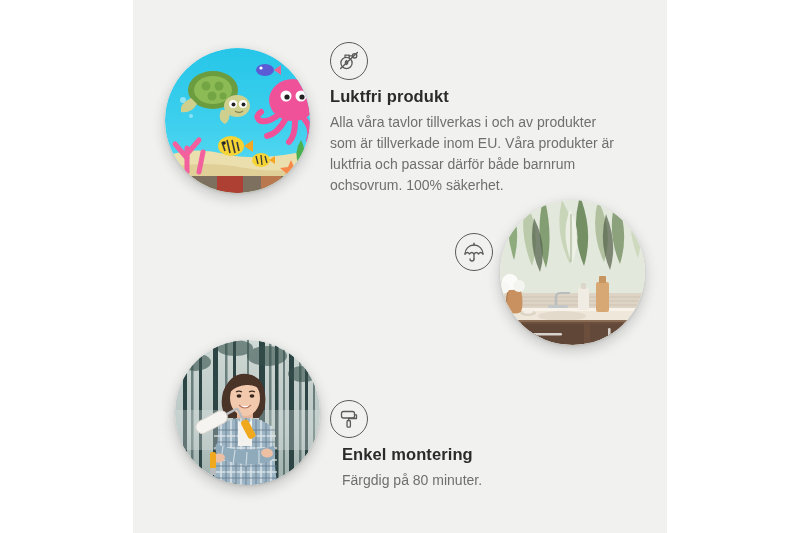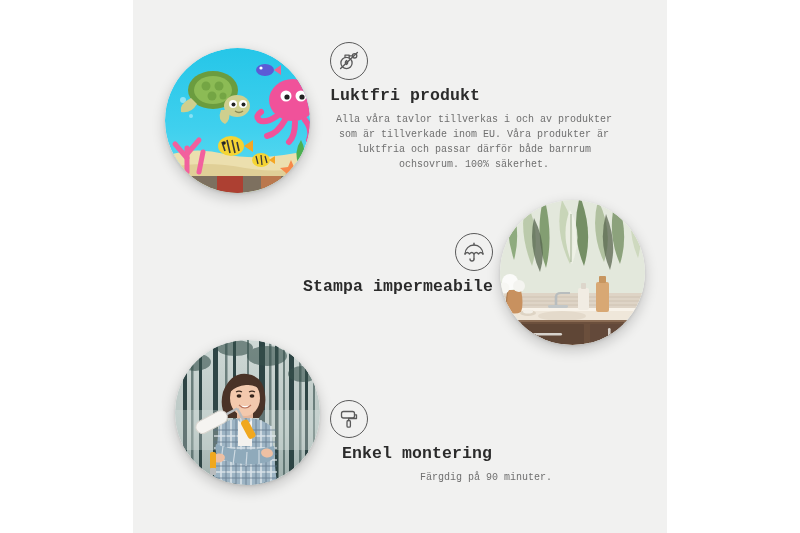--- a/index.html
+++ b/index.html
@@ -24,44 +24,42 @@
     box-sizing: border-box;
   }
   .panel {
     position: absolute;
     left: 133px;
     top: 0px;
     width: 534px;
     height: 533px;
     background: #f1f1f0;
     overflow: hidden;
-    font-family: Liberation Mono, monospace;
   }
 
   
   .feature {
     position: absolute;
   }
   .feature-text {
     position: absolute;
   }
   .feature-title {
     font-size: 16.5px;
     font-weight: bold;
     color: #2b2b2b;
     letter-spacing: 0.1px;
     margin: 0 0 5px 0;
     line-height: 1.25;
   }
   .feature-desc {
-    font-size: 10px;
+    font-size: 14px;
     color: #6f6f6f;
     line-height: 1.52;
     margin: 0;
-    text-align: center;
   }
 
   
   .icon-badge {
     position: absolute;
     width: 38px;
     height: 38px;
     border: 1.4px solid #5a5a5a;
     border-radius: 50%;
     box-sizing: border-box;
@@ -288,21 +286,20 @@
           <path d="M3 14 q2.25 -3 4.5 0 q2.25 -3 4.5 0 q2.25 -3 4.5 0 q2.25 -3 4.5 0"></path>
 
           <path d="M12 14 L12 19"></path>
 
           <path d="M12 19 a2 2 0 0 1 -4 0"></path>
 
           <path d="M12 5 L12 3.2"></path>
         </svg>
       </div>
       <div class="feature-text">
-        <div class="feature-title">Stampa impermeabile</div>
       </div>
     </div>
 
     <div class="photo" style="left:42px; top:340px; width:145px; height:145px;">
       <svg width="145" height="145" viewBox="0 0 145 145">
         <defs>
           <clipPath id="cp3">
               <circle cx="72.5" cy="72.5" r="72.5"></circle>
             </clipPath>
           <linearGradient id="forestbg" x1="0" y1="0" x2="0" y2="1">
@@ -419,18 +416,18 @@
 
           <rect x="4.5" y="4.5" width="13" height="6.5" rx="2"></rect>
 
           <path d="M17.5 7.8 L19.5 7.8 L19.5 11.5 L11.6 11.5 L11.6 13.5"></path>
 
           <rect x="10" y="13.5" width="3.4" height="6.6" rx="1.2"></rect>
         </svg>
       </div>
       <div class="feature-text">
         <div class="feature-title">Enkel montering</div>
-        <div class="feature-desc">Färgdig på 90 minuter.</div>
+        <div class="feature-desc">Färgdig på 80 minuter.</div>
       </div>
     </div>
 
   </div>
 </div>
 
 </body></html>

